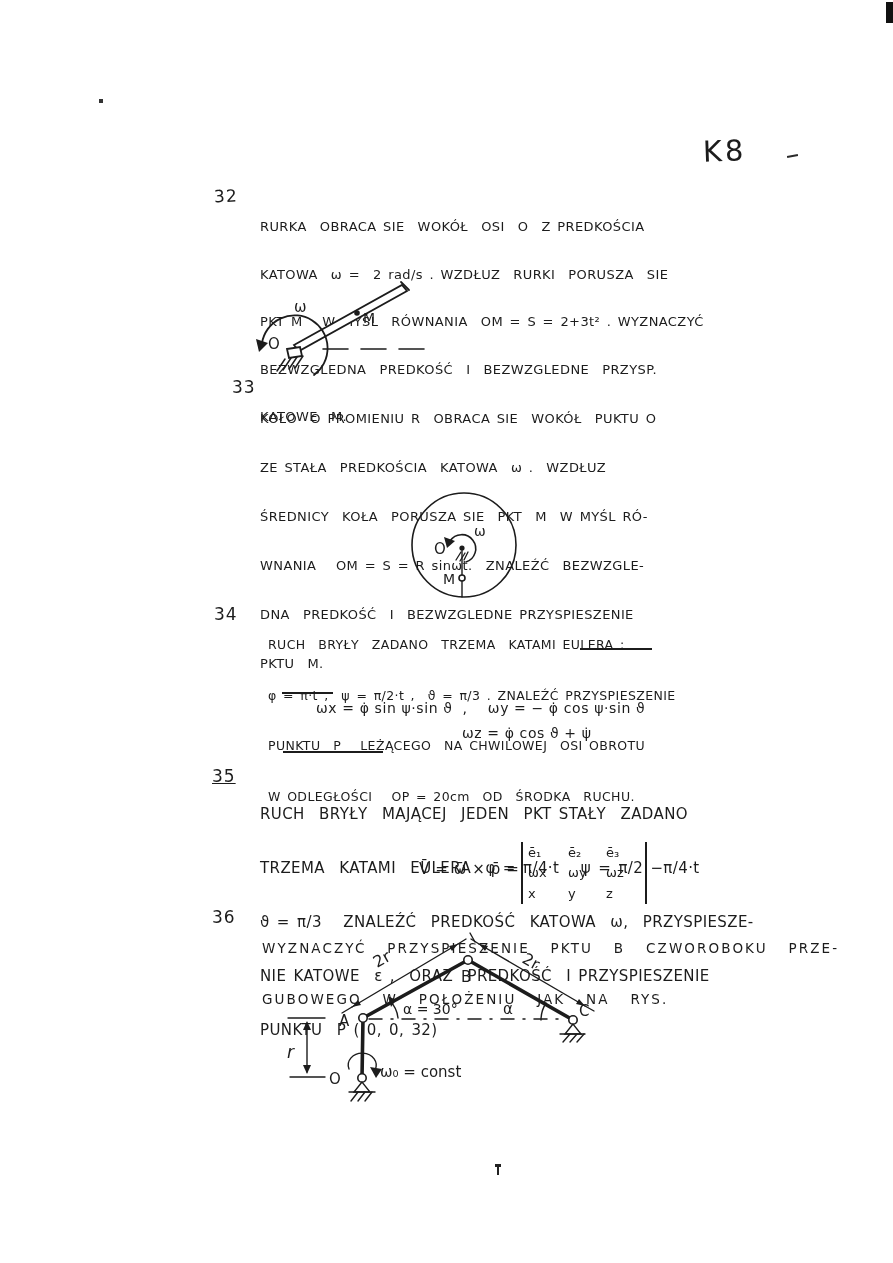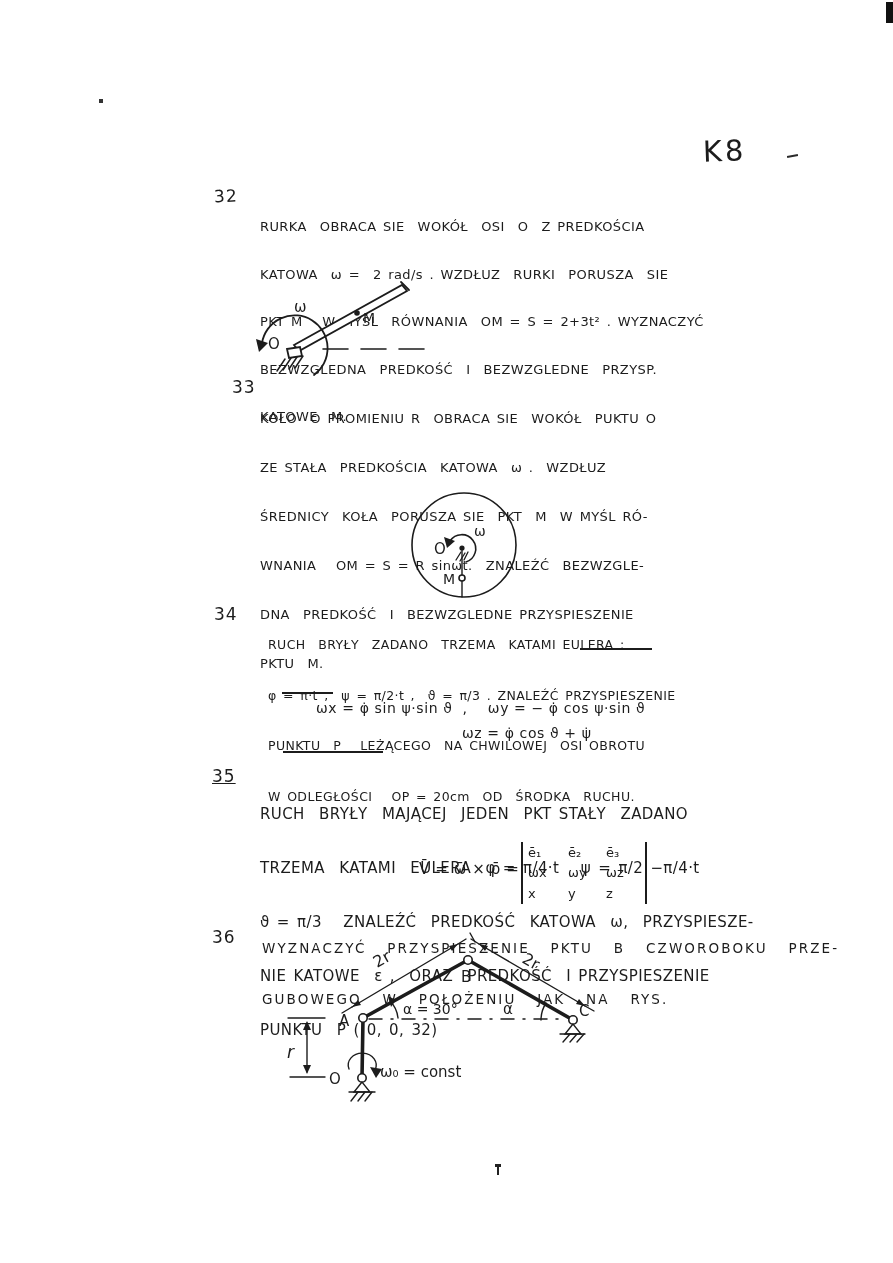--- a/index.html
+++ b/index.html
@@ -130,21 +130,21 @@
       <span>ωx</span>
       <span>ωy</span>
       <span>ωz</span>
       <span>x</span>
       <span>y</span>
       <span>z</span>
     </div>
     <div class="dbar"></div>
   </div>
 
-  <div class="num" style="left:212px;top:927px;">36</div>
+  <div class="num" style="left:212px;top:907px;">36</div>
   <div class="hw p36" style="left:262px;top:908px;">
     <div>WYZNACZYĆ  PRZYSPIESZENIE  PKTU  B  CZWOROBOKU  PRZE-</div>
     <div>GUBOWEGO  W  POŁOŻENIU  JAK  NA  RYS.</div>
   </div>
 
   <svg style="left:265px;top:930px;" width="350" height="180" viewBox="0 0 350 180" stroke="#1c1c1c" fill="none" stroke-width="1.4" stroke-linecap="round">
 
     <g stroke-width="3.6">
       <line x1="98" y1="88" x2="203" y2="30"></line>
       <line x1="203" y1="30" x2="308" y2="90"></line>

